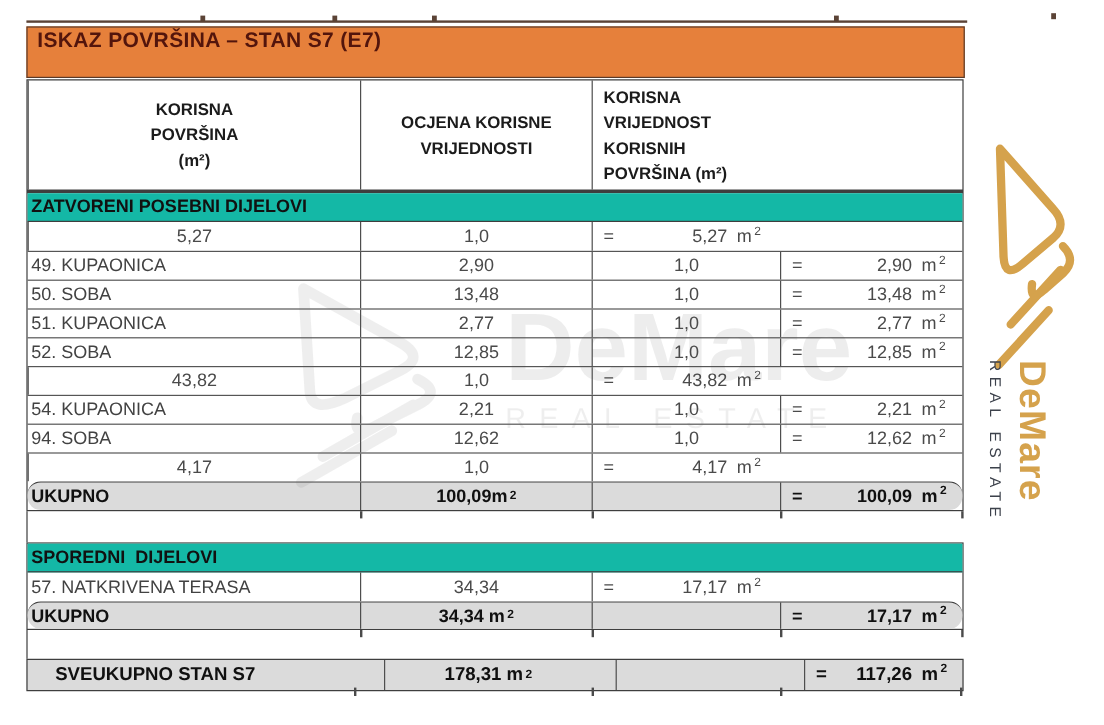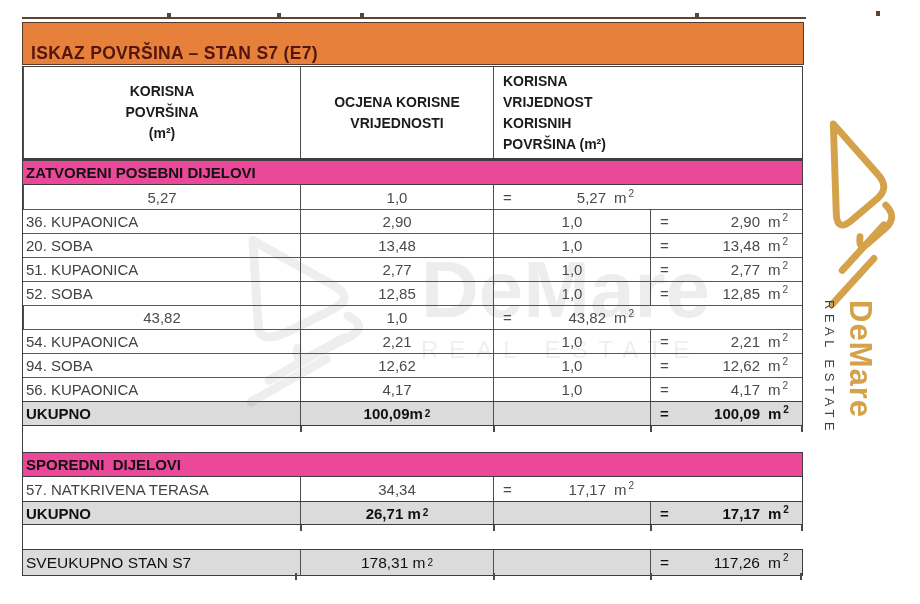--- a/index.html
+++ b/index.html
@@ -8,57 +8,57 @@
     font-family:"Liberation Sans","DejaVu Sans",sans-serif;color:#333;
   }
   
   .top-line{position:absolute;left:22px;top:17px;width:784px;height:2px;background:#5b4336;}
   .tick-top{position:absolute;width:4px;height:5px;top:13px;background:#5b4336;}
   .bottom-ticks .tick-v{position:absolute;width:2px;height:7px;top:573px;background:#4a4a4a;}
   
   .title-bar{
     position:absolute;left:22px;top:22px;width:782px;height:43px;box-sizing:border-box;
     background:#E6803B;border:1.5px solid #5a3a28;
-    display:flex;align-items:flex-end;padding-left:8px;
+    display:flex;align-items:flex-start;padding-left:8px;
     font-size:17.5px;font-weight:bold;letter-spacing:.3px;color:#53150c;
   }
   
   .sheet{position:absolute;left:22px;top:66px;width:781px;}
   .grid{display:grid;grid-template-columns:277px 193px 157px 154px;}
   .bordered{border:1.5px solid #3e3e3e;box-sizing:border-box;}
   .thead{height:94px;border-bottom-width:2px;}
   .thead .th{
     display:flex;align-items:center;justify-content:center;text-align:center;
     font-size:14px;font-weight:bold;color:#1b1b1b;line-height:1.5;white-space:pre-line;
     box-sizing:border-box;
   }
   .thead .th.c4{justify-content:flex-start;text-align:left;padding-left:9px;}
   .vline{border-left:1.2px solid #4e4e4e;}
   .block{border:1.5px solid #3e3e3e;box-sizing:border-box;}
   .section-title{
-    height:24px;background:#ec4899;border-bottom:1.4px solid #3e3e3e;
+    height:24px;background:#14b8a6;border-bottom:1.4px solid #3e3e3e;
     display:flex;align-items:center;padding-left:3px;
     font-size:15px;font-weight:bold;color:#111;white-space:pre;box-sizing:border-box;
   }
   .tr{height:24px;box-sizing:border-box;}
   .tr + .tr{border-top:1.2px solid #565656;}
   .td{display:flex;align-items:center;font-size:15px;color:#4a4a4a;box-sizing:border-box;overflow:hidden;}
   .td.c1{padding-left:3px;color:#424242;}
   .td.c2,.td.c3{justify-content:center;}
   .td.c4{padding:0 10px 0 9px;}
   .td.c4 .eq{width:26px;}
   .td.c4 .val{flex:1;text-align:right;}
   .td.c4 .unit{margin-left:8px;width:26px;}
   sup{font-size:10px;line-height:0;margin-left:2px;}
-  .total-row{height:24px;background:#DBDBDB;border-top:1.4px solid #3e3e3e;box-sizing:border-box;}
+  .total-row{height:24px;background:#DBDBDB;border-top:1.4px solid #3e3e3e;box-sizing:border-box;border-radius:11px;}
   .total-row .td{font-weight:bold;color:#101010;}
   .gap-row{position:relative;height:26px;border-left:1.6px solid #3e3e3e;box-sizing:border-box;}
   .gap-row .tick{position:absolute;top:0;width:1.6px;height:6px;background:#4a4a4a;}
   .grand-row{height:27px;background:#DBDBDB;}
-  .grand-row .td{font-weight:normal;color:#101010;font-size:15.5px;}
+  .grand-row .td{font-weight:bold;color:#101010;font-size:15.5px;margin-left:20px;}
   
   .watermark{
     position:absolute;left:226px;top:232px;display:flex;gap:30px;align-items:flex-start;
     opacity:.10;pointer-events:none;z-index:5;
   }
   .watermark .wm-text{margin-top:18px;}
   .wm-brand{font-size:80px;font-weight:bold;color:#555;line-height:1;}
   .wm-tag{font-size:24px;letter-spacing:11px;color:#666;margin-top:6px;}
   
   .logo-mark{position:absolute;left:818px;top:118px;}
@@ -104,32 +104,32 @@
             <div class="td c2 vline">5,27</div>
             <div class="td c3 vline">1,0</div>
             <div class="td c4 vline">
               <span class="eq">=</span>
               <span class="val">5,27</span>
               <span class="unit"><span>m</span><sup>2</sup></span>
             </div>
           </div>
 
           <div class="grid tr">
-            <div class="td c1">36. KUPAONICA</div>
+            <div class="td c1">49. KUPAONICA</div>
             <div class="td c2 vline">2,90</div>
             <div class="td c3 vline">1,0</div>
             <div class="td c4 vline">
               <span class="eq">=</span>
               <span class="val">2,90</span>
               <span class="unit"><span>m</span><sup>2</sup></span>
             </div>
           </div>
 
           <div class="grid tr">
-            <div class="td c1">20. SOBA</div>
+            <div class="td c1">50. SOBA</div>
             <div class="td c2 vline">13,48</div>
             <div class="td c3 vline">1,0</div>
             <div class="td c4 vline">
               <span class="eq">=</span>
               <span class="val">13,48</span>
               <span class="unit"><span>m</span><sup>2</sup></span>
             </div>
           </div>
 
           <div class="grid tr">
@@ -180,21 +180,20 @@
             <div class="td c2 vline">12,62</div>
             <div class="td c3 vline">1,0</div>
             <div class="td c4 vline">
               <span class="eq">=</span>
               <span class="val">12,62</span>
               <span class="unit"><span>m</span><sup>2</sup></span>
             </div>
           </div>
 
           <div class="grid tr">
-            <div class="td c1">56. KUPAONICA</div>
             <div class="td c2 vline">4,17</div>
             <div class="td c3 vline">1,0</div>
             <div class="td c4 vline">
               <span class="eq">=</span>
               <span class="val">4,17</span>
               <span class="unit"><span>m</span><sup>2</sup></span>
             </div>
           </div>
         </div>
       <div class="grid total-row">
@@ -229,21 +228,21 @@
             <div class="td c4 vline">
               <span class="eq">=</span>
               <span class="val">17,17</span>
               <span class="unit"><span>m</span><sup>2</sup></span>
             </div>
           </div>
         </div>
       <div class="grid total-row" style="height:23px">
         <div class="td c1">UKUPNO</div>
         <div class="td c2 vline">
-          <span>26,71 m</span>
+          <span>34,34 m</span>
             <sup>2</sup>
         </div>
         <div class="td c3 vline"></div>
         <div class="td c4 vline">
           <span class="eq">=</span>
           <span class="val">17,17</span>
           <span class="unit"><span>m</span><sup>2</sup></span>
         </div>
       </div>
     </div>

